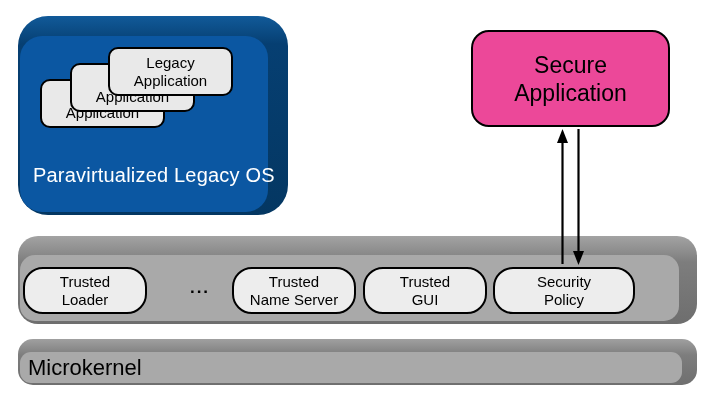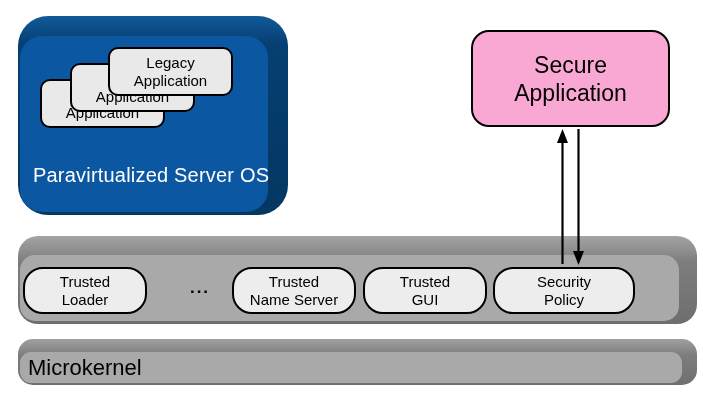--- a/index.html
+++ b/index.html
@@ -35,21 +35,21 @@
     text-align:center;white-space:pre-line;box-sizing:border-box;
     font-size:15px;line-height:18px;color:#000;
   }
   .app-box{width:125px;height:49px;border-radius:10px;background:#e9e9e9;border-width:2px;}
   #app-back{left:22px;top:63px;z-index:1;}
   #app-mid{left:52px;top:47px;z-index:2;}
   #app-front{left:90px;top:31px;z-index:3;}
 
   #secure-app{
     left:471px;top:30px;width:199px;height:97px;
-    border-radius:18px;border-width:2.5px;background:#f9a8d4;
+    border-radius:18px;border-width:2.5px;background:#ec4899;
     font-size:23px;line-height:28px;
   }
 
   .svc-box{top:31px;width:124px;height:47px;}
   #svc-loader{left:5px;}
   #svc-nameserver{left:214px;}
   #svc-gui{left:345px;}
   #svc-policy{left:475px;width:142px;}
 
   #svc-dots{
@@ -80,21 +80,21 @@
     <div class="slab-rim"></div>
     <div class="slab-face"></div>
 
     <div id="app-back" class="node app-box">Legacy
 Application</div>
     <div id="app-mid" class="node app-box">Legacy
 Application</div>
     <div id="app-front" class="node app-box">Legacy
 Application</div>
 
-    <div id="legacy-os-label">Paravirtualized Server OS</div>
+    <div id="legacy-os-label">Paravirtualized Legacy OS</div>
   </div>
 
   <div id="secure-app" class="node">Secure
 Application</div>
 
   <div id="services-bar" class="slab">
     <div class="slab-rim"></div>
     <div class="slab-face"></div>
 
     <div id="svc-loader" class="node svc-box">Trusted

